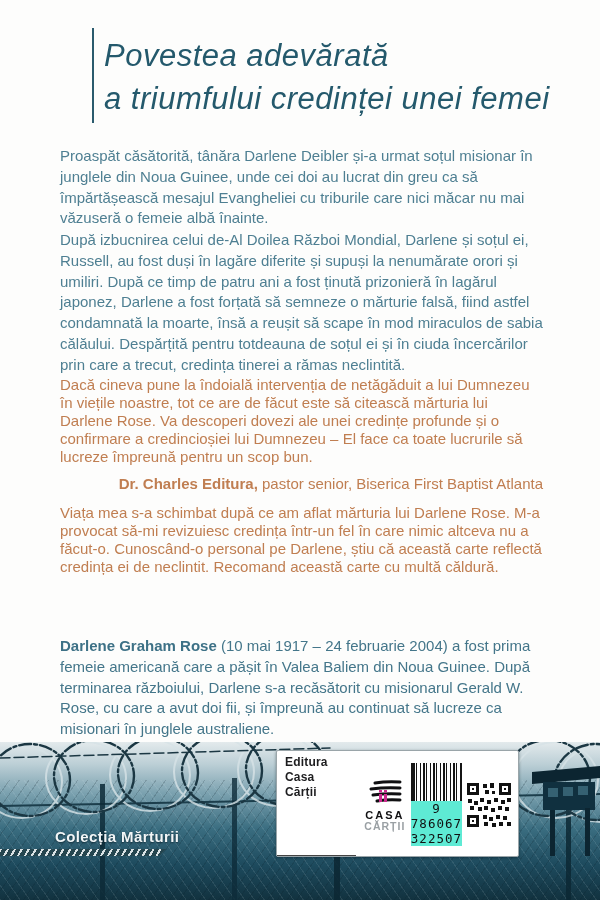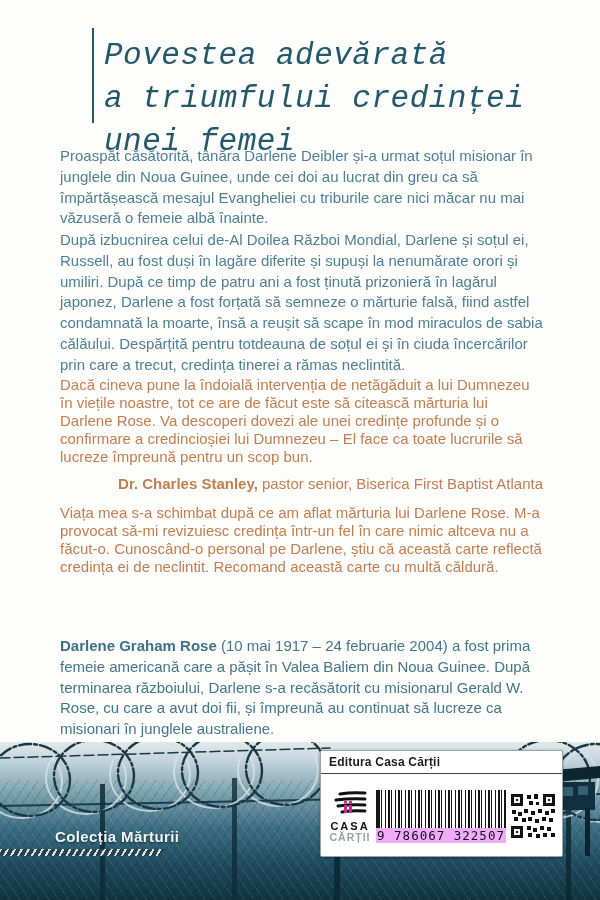--- a/index.html
+++ b/index.html
@@ -10,21 +10,21 @@
     -webkit-font-smoothing:antialiased;
   }
   .abs{position:absolute;}
 
   
   .title-rule{
     left:92px;top:28px;width:2px;height:95px;background:#2a5b6d;
   }
   .title{
     left:104px;top:34px;width:470px;
-    font-family:Liberation Mono, monospace;
+    font-family:Liberation Sans, sans-serif;
     font-style:italic;font-weight:500;
     color:#24596c;font-size:31px;line-height:43px;letter-spacing:.5px;
   }
 
   
   .para{
     left:60px;width:483px;margin:0;
     font-size:15px;line-height:20.8px;color:#4e7f92;
   }
   .p1{top:146px;}
@@ -66,37 +66,37 @@
     background:repeating-linear-gradient(120deg,#d9e2e5 0 2px,#24454f 2px 6px);
     box-shadow:0 1px 1px rgba(0,20,30,.6);
     clip-path:polygon(0 0,100% 0,96% 100%,0 100%);
   }
 
   
   .pubbox{
     left:276px;top:8px;width:243px;height:107px;
     background:#ffffff;border:1px solid #9aa5a9;border-radius:2px;
     box-shadow:0 1px 3px rgba(0,20,30,.45);
-    box-sizing:border-box;display:flex;flex-direction:column;margin-left:44px;
+    box-sizing:border-box;display:flex;
   }
   .pubtop{padding:4px 8px 3px 8px;border-bottom:1px solid #444;
     color:#1d1d1f;font-size:12px;line-height:15px;font-weight:bold;letter-spacing:.2px;}
   .pubmid{flex:1;display:flex;align-items:center;padding:3px 5px 1px 6px;}
   .logo{width:46px;text-align:center;padding-top:2px;}
   .logo-casa{font-size:11px;font-weight:bold;letter-spacing:2px;color:#101012;margin-top:1px;}
   .logo-cartii{font-size:10.5px;letter-spacing:1px;color:#9aa0a4;font-weight:bold;margin-top:-1px;}
   .barcode-wrap{flex:1;display:flex;flex-direction:column;padding:0 3px;}
   .barcode{
     height:38px;
     background:repeating-linear-gradient(90deg,#151515 0 2px,#ffffff 2px 3px,#151515 3px 4px,#ffffff 4px 7px,#151515 7px 8px,#ffffff 8px 10px);
     border-left:2px solid #151515;border-right:2px solid #151515;
   }
   .barcode-digits{
     font-family:"DejaVu Sans Mono", monospace;
-    font-size:12.5px;color:#111;letter-spacing:1px;text-align:center;margin-top:0px;background:#f0abfc;
+    font-size:12.5px;color:#111;letter-spacing:1px;text-align:center;margin-top:0px;background:#5eead4;
   }
   .qr{width:48px;display:flex;align-items:center;justify-content:center;}
   .pubweb{
     border-top:1px solid #444;text-align:center;
     font-size:11.5px;line-height:15px;color:#1d1d1f;font-weight:bold;letter-spacing:.2px;
   }
 </style>
 </head>
 <body>
 
@@ -106,21 +106,21 @@
   <div class="abs title">
     <div>Povestea adevărată</div>
     <div>a triumfului credinței unei femei</div>
   </div>
 
   <p class="abs para p1">Proaspăt căsătorită, tânăra Darlene Deibler și-a urmat soțul misionar în junglele din Noua Guinee, unde cei doi au lucrat din greu ca să împărtășească mesajul Evangheliei cu triburile care nici măcar nu mai văzuseră o femeie albă înainte.</p>
   <p class="abs para p2">După izbucnirea celui de-Al Doilea Război Mondial, Darlene și soțul ei, Russell, au fost duși în lagăre diferite și supuși la nenumărate orori și umiliri. După ce timp de patru ani a fost ținută prizonieră în lagărul japonez, Darlene a fost forțată să semneze o mărturie falsă, fiind astfel condamnată la moarte, însă a reușit să scape în mod miraculos de sabia călăului. Despărțită pentru totdeauna de soțul ei și în ciuda încercărilor prin care a trecut, credința tinerei a rămas neclintită.</p>
 
   <div class="abs quote q1">
     <p>Dacă cineva pune la îndoială intervenția de netăgăduit a lui Dumnezeu în viețile noastre, tot ce are de făcut este să citească mărturia lui Darlene Rose. Va descoperi dovezi ale unei credințe profunde și o confirmare a credincioșiei lui Dumnezeu – El face ca toate lucrurile să lucreze împreună pentru un scop bun.</p>
-    <p class="attr"><b>Dr. Charles Stanley,</b> <span>pastor senior, Biserica First Baptist Atlanta</span></p>
+    <p class="attr"><b>Dr. Charles Editura,</b> <span>pastor senior, Biserica First Baptist Atlanta</span></p>
   </div>
 
   <div class="abs quote q2">
     <p>Viața mea s-a schimbat după ce am aflat mărturia lui Darlene Rose. M-a provocat să-mi revizuiesc credința într-un fel în care nimic altceva nu a făcut-o. Cunoscând-o personal pe Darlene, știu că această carte reflectă credința ei de neclintit. Recomand această carte cu multă căldură.</p>
   </div>
 
   <p class="abs bio"><b>Darlene Graham Rose</b><span> (10 mai 1917 – 24 februarie 2004) a fost prima femeie americană care a pășit în Valea Baliem din Noua Guinee. După terminarea războiului, Darlene s-a recăsătorit cu misionarul Gerald W. Rose, cu care a avut doi fii, și împreună au continuat să lucreze ca misionari în junglele australiene.</span></p>
 
   <div class="abs photo">
     <div class="abs mesh"></div>

